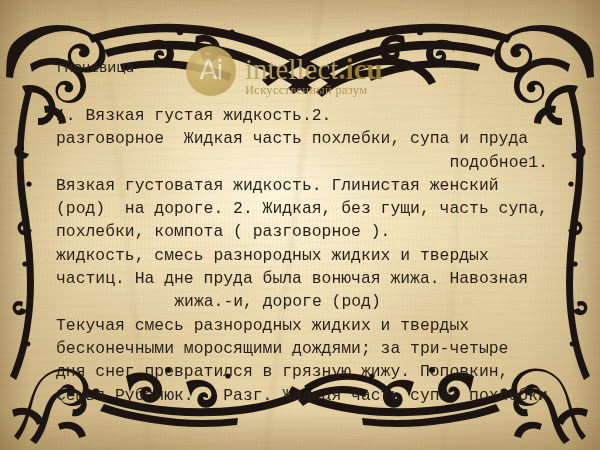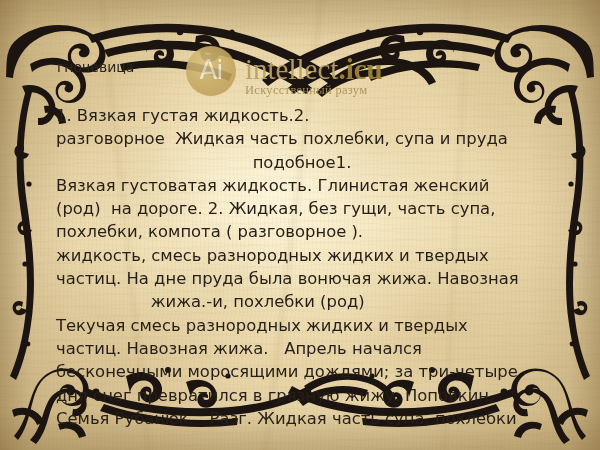--- a/index.html
+++ b/index.html
@@ -136,24 +136,24 @@
   }
   .body-text {
     position: absolute;
     left: 56px;
     top: 104px;
     width: 492px;
     font-size: 16.4px;
     line-height: 23.3px;
     color: #261f18;
   }
-  .body-text .ln { white-space: pre; display: block; }
+  .body-text .ln { white-space: pre; display: block; font-family: Liberation Mono, monospace; }
   .body-text .ln.just {
     display: flex;
-    justify-content: center;
+    justify-content: flex-end;
     white-space: pre;
   }
 </style>
 </head>
 <body>
 
 <div id="slide">
 
   <div class="paper-base"></div>
   <div class="paper-grain"></div>
@@ -268,21 +268,20 @@
 
   <div class="body-text" id="body-text">
       <div class="ln">1. Вязкая густая жидкость.2.</div>
       <div class="ln">разговорное  Жидкая часть похлебки, супа и пруда</div>
       <div class="ln just"><span>подобное</span><span>1.</span></div>
       <div class="ln">Вязкая густоватая жидкость. Глинистая женский</div>
       <div class="ln">(род)  на дороге. 2. Жидкая, без гущи, часть супа,</div>
       <div class="ln">похлебки, компота ( разговорное ).</div>
       <div class="ln">жидкость, смесь разнородных жидких и твердых</div>
       <div class="ln">частиц. На дне пруда была вонючая жижа. Навозная</div>
-      <div class="ln just"><span>жижа.</span><span>-и, похлебки (род)                 </span></div>
+      <div class="ln just"><span>жижа.</span><span>-и, дороге (род)                 </span></div>
       <div class="ln">Текучая смесь разнородных жидких и твердых</div>
-      <div class="ln">частиц. Навозная жижа.   Апрель начался</div>
       <div class="ln">бесконечными моросящими дождями; за три-четыре</div>
       <div class="ln">дня снег превратился в грязную жижу. Поповкин,</div>
       <div class="ln">Семья Рубанюк.   Разг. Жидкая часть супа, похлебки</div>
     </div>
 
 </div>
 
 </body></html>

